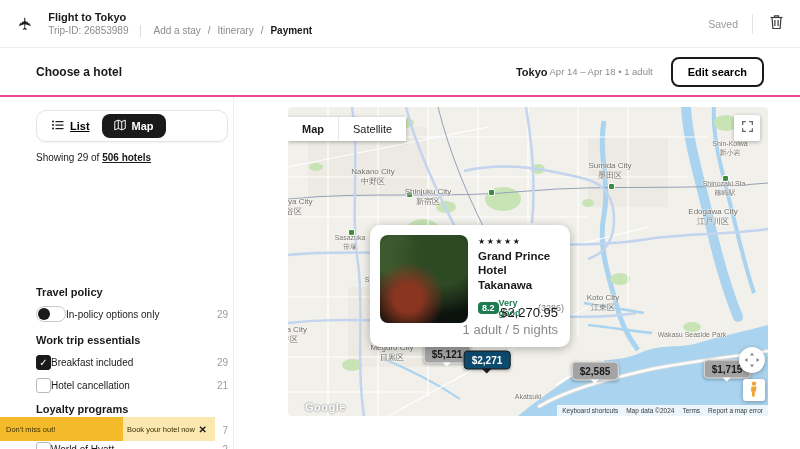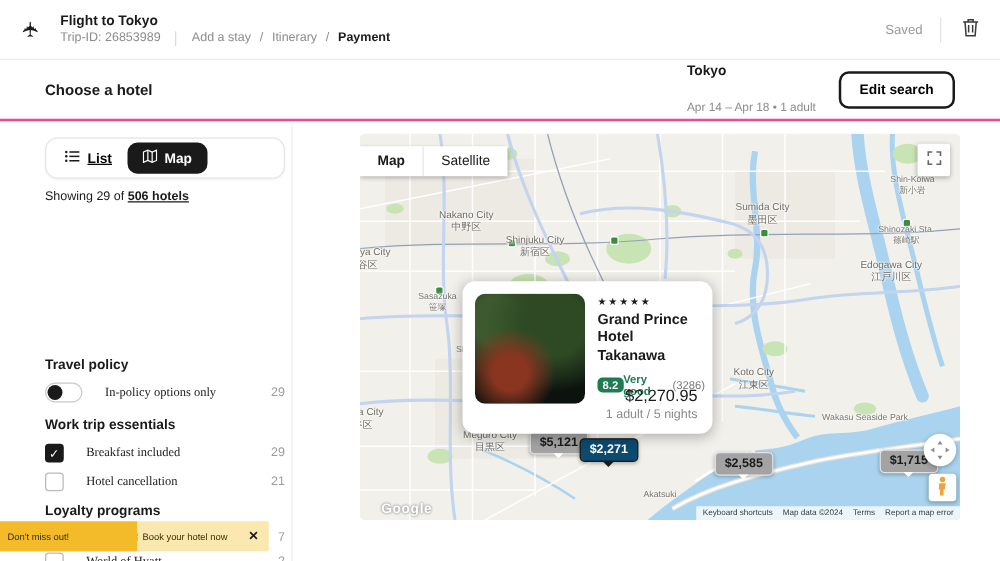--- a/index.html
+++ b/index.html
@@ -21,52 +21,52 @@
   .topright { margin-left:auto; display:flex; align-items:center; }
   .savedtxt { font-size:10.5px; color:#9a9a9a; }
   .topright .vdiv { width:1px; height:20px; background:#e2e2e2; margin:0 14px; }
   .iconbtn { background:none; border:none; cursor:pointer; display:flex; align-items:center; padding:2px; }
 
   
   .subheader { position:absolute; left:0; top:48px; width:800px; height:49px;
     border-bottom:2px solid #ec4899; display:flex; align-items:center; }
   .pagetitle { font-size:12px; font-weight:600; margin-left:36px; }
   .subright { margin-left:auto; margin-right:36px; display:flex; align-items:center; gap:18px; }
-  .destblock { display:flex; flex-direction:column; gap:18px; }
+  .destblock { display:flex; flex-direction:row; gap:2px; }
   .destname { font-size:11px; font-weight:700; }
   .destdates { font-size:9.5px; color:#8c8c8c; }
   .editbtn { background:#fff; border:2px solid #1a1a1a; border-radius:8px; padding:7px 15px;
     font-size:11px; font-weight:700; font-family:inherit; cursor:pointer; }
 
   
   .sidebar { position:absolute; left:36px; top:97px; width:192px; height:320px; }
   .srow { position:absolute; left:0; right:0; display:flex; align-items:center; }
   .viewtoggle { top:13px; display:inline-flex; width:auto; border:1px solid #e5e5e5; border-radius:10px;
     padding:3px; background:#fff; box-shadow:0 1px 2px rgba(0,0,0,.05); }
   .seg { display:flex; align-items:center; gap:6px; padding:5px 12px; border-radius:8px;
     font-size:11px; font-weight:700; cursor:pointer; border:none; background:transparent; font-family:inherit; }
   .seg.sel { background:#1a1a1a; color:#fff; }
   .seg .lbl-under { text-decoration:underline; }
   .results { top:55px; font-size:10px; }
   .results a { color:#1a1a1a; font-weight:700; }
   .heading { position:absolute; font-size:11px; font-weight:600; }
   .count { margin-left:auto; font-size:10px; color:#9c9c9c; }
-  .flabel { font-size:10px; margin-left:18px;font-family:Liberation Serif, serif; }
+  .flabel { font-size:10px; margin-left:0; }
   .toggle { width:30px; height:16px; border-radius:999px; background:#fff; border:1px solid #c9c9c9;
     position:relative; cursor:pointer; flex:0 0 auto; }
   .knob { position:absolute; left:1px; top:1px; width:12px; height:12px; border-radius:50%; background:#1a1a1a; }
   .chk { width:15px; height:15px; border-radius:3px; border:1px solid #b9b9b9; background:#fff;
     display:flex; align-items:center; justify-content:center; font-size:10px; color:#fff; cursor:pointer; flex:0 0 auto; }
   .chk.checked { background:#1a1a1a; border-color:#1a1a1a; }
 
   .vsep { position:absolute; left:233px; top:97px; bottom:0; width:1px; background:#efefef; }
 
   
   .banner { position:absolute; left:0; top:417px; width:215px; height:24px; display:flex; font-size:7.5px; }
-  .banner .seg1 { background:#f3ba2a; width:110px; display:flex; align-items:center; padding-left:6px; color:#3b2f00; }
+  .banner .seg1 { background:#f3ba2a; width:123px; display:flex; align-items:center; padding-left:6px; color:#3b2f00; }
   .banner .seg2 { background:#fbe8b0; flex:1; display:flex; align-items:center; padding-left:4px; color:#3b2f00; }
   .banner .close { margin-left:auto; margin-right:8px; font-size:10px; font-weight:700; color:#1a1a1a;
     background:none; border:none; cursor:pointer; font-family:inherit; }
 
   
   .map { position:absolute; left:288px; top:107px; width:480px; height:309px; border-radius:4px;
     overflow:hidden; background:#f2f0eb; }
   .map svg.base { position:absolute; left:0; top:0; }
   .mlabel { position:absolute; transform:translate(-50%,-50%); text-align:center; line-height:1.25;
     color:#6e6b64; font-size:8px; white-space:nowrap;
@@ -101,21 +101,21 @@
       linear-gradient(#16241b, #0b110c); }
   .cardcol { position:absolute; left:108px; top:12px; width:86px; }
   .stars { font-size:8px; letter-spacing:1.5px; }
   .hname { font-size:11.5px; font-weight:700; line-height:1.25; margin-top:3px; }
   .ratingrow { display:flex; align-items:center; gap:0; margin-top:6px; }
   .badge { background:#1e7b52; color:#fff; font-size:9px; font-weight:700; border-radius:4px; padding:1px 4px; }
   .ratingtxt { color:#1e7b52; font-size:9px; font-weight:600; }
   .reviews { color:#7a7a7a; font-size:9px; }
   .priceblock { position:absolute; right:12px; bottom:10px; text-align:right; }
   .price { font-size:13px; font-weight:400; }
-  .pricecap { font-size:10px; color:#8a8a8a; margin-top:2px; }
+  .pricecap { font-size:13px; color:#8a8a8a; margin-top:2px; }
 
   .pan { position:absolute; left:451px; top:240px; width:26px; height:26px; border-radius:50%; background:#fff;
     box-shadow:0 1px 4px rgba(0,0,0,.3); border:none; cursor:pointer; padding:0; }
   .pegman { position:absolute; left:455px; top:272px; width:22px; height:22px; background:#fff; border:none;
     border-radius:3px; box-shadow:0 1px 4px rgba(0,0,0,.3); display:flex; align-items:center;
     justify-content:center; cursor:pointer; padding:0; }
   .glogo { position:absolute; left:17px; bottom:3px; font-size:11px; font-weight:700; color:#fff;
     text-shadow:0 0 2px #9a9a9a, 0 0 2px #9a9a9a; letter-spacing:.5px;margin-top:20px; }
   .attrib { position:absolute; right:0; bottom:0; height:11px; background:rgba(255,255,255,.78);
     display:flex; align-items:center; gap:8px; padding:0 5px; font-size:6.5px; color:#3a3a3a; }

